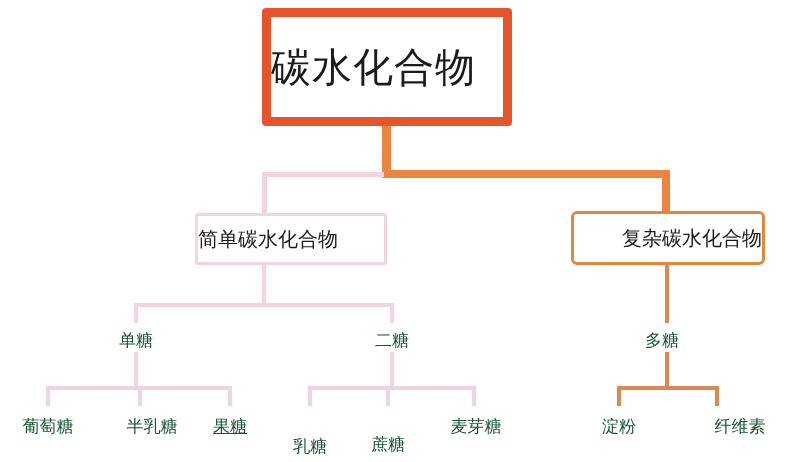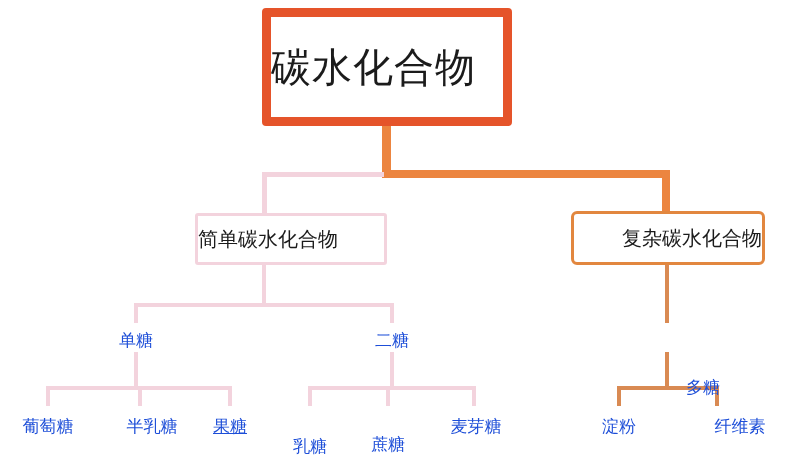--- a/index.html
+++ b/index.html
@@ -60,21 +60,21 @@
     width: 194px;
     height: 54px;
     border: 3px solid #e2873f;
     border-radius: 6px;
     font-size: 20px;
     padding-left: 48px;
   }
   
   .label {
     position: absolute;
-    color: #1d4ed8;
+    color: #14532d;
     white-space: nowrap;
     text-align: center;
     transform: translateX(-50%);
   }
   .label-mid {
     font-size: 17px;
     top: 329px;
   }
   .label-leaf {
     font-size: 17px;
@@ -128,21 +128,21 @@
   <div class="node node-simple">
     <span>简单碳水化合物</span>
   </div>
 
   <div class="node node-complex">
     <span>复杂碳水化合物</span>
   </div>
 
   <div class="label label-mid" style="left:136px;">单糖</div>
   <div class="label label-mid" style="left:392px;">二糖</div>
-  <div class="label label-mid" style="left:703px;margin-top:47px;">多糖</div>
+  <div class="label label-mid" style="left:662px;">多糖</div>
 
   <div class="label label-leaf" style="left:48px;">葡萄糖</div>
   <div class="label label-leaf" style="left:141px;margin-left:11px;">半乳糖</div>
   <div class="label label-leaf" style="left:230px;text-decoration:underline;">果糖</div>
 
   <div class="label label-leaf" style="left:310px;margin-top:20px;">乳糖</div>
   <div class="label label-leaf" style="left:388px;margin-top:18px;">蔗糖</div>
   <div class="label label-leaf" style="left:476px;">麦芽糖</div>
 
   <div class="label label-leaf" style="left:619px;">淀粉</div>

